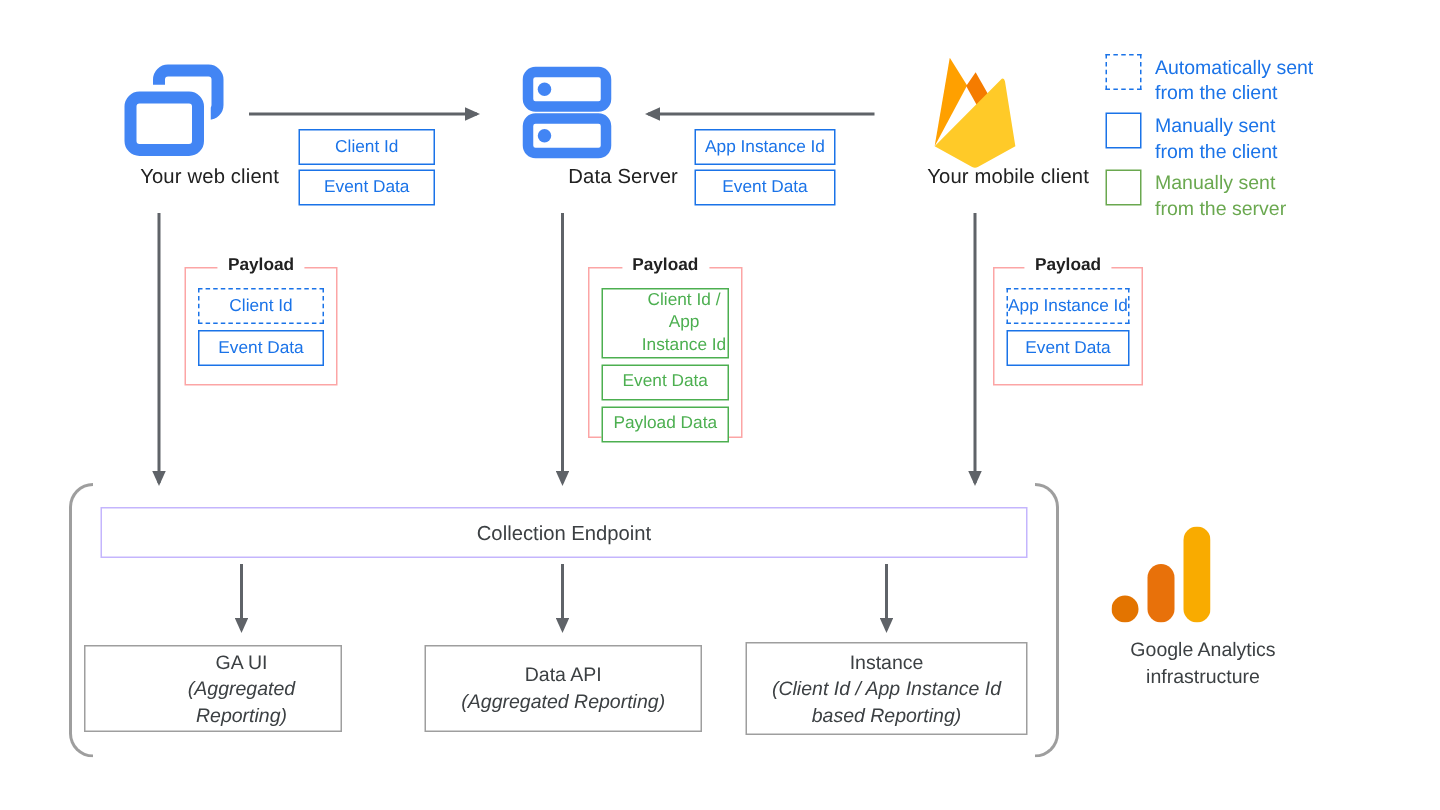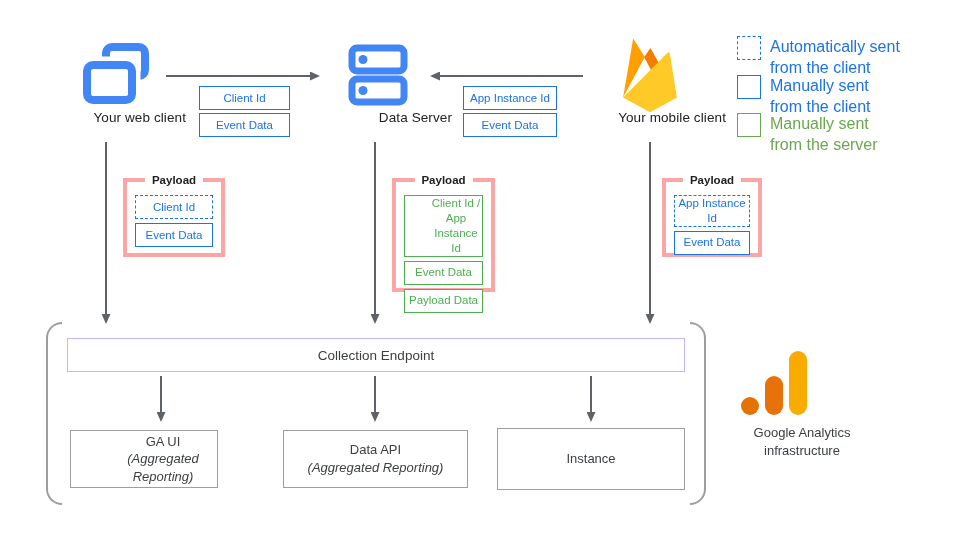--- a/index.html
+++ b/index.html
@@ -12,37 +12,37 @@
   
   .node-label { position:absolute; text-align:right; font-size:13.5px; font-weight:500;
                 color:#212121; letter-spacing:.1px; }
 
   
   .xfer { position:absolute; border:1.5px solid #1A73E8; background:#fff; color:#1A73E8;
           font-size:11.5px; font-weight:500; display:flex; align-items:center;
           justify-content:center; text-align:center; }
 
   
-  .payload { position:absolute; border:4px solid #fca5a5; background:#fff; }
+  .payload { position:absolute; border:1px solid #fca5a5; background:#fff; }
   .payload-title { position:absolute; top:-8px; left:50%; transform:translateX(-50%);
                    background:#fff; padding:0 7px; font-size:11.5px; font-weight:bold;
                    color:#212121; white-space:nowrap; }
   .payload-items { display:flex; flex-direction:column; gap:4px; padding:13px 8px 8px; }
   .p-item { border:1.5px solid #1A73E8; color:#1A73E8; background:#fff; font-size:11.5px;
             font-weight:500; display:flex; align-items:center; justify-content:center;
             text-align:center; min-height:24px; white-space:pre-line; line-height:1.3; }
   .p-item.dashed { border-style:dashed; }
   .p-item.green { border-color:#4CAF50; color:#4CAF50; }
 
   
   .legend-item { position:absolute; display:flex; gap:9px; }
   .legend-swatch { width:24px; height:24px; border:1.5px solid #1A73E8; background:#fff; flex:0 0 auto; }
   .legend-swatch.dashed { border-style:dashed; }
   .legend-swatch.green { border-color:#6AA84F; }
-  .legend-text { font-size:16px; font-weight:500; color:#1A73E8; line-height:1.3;
+  .legend-text { font-size:13px; font-weight:500; color:#1A73E8; line-height:1.3;
                  white-space:pre-line; padding-top:1px; }
   .legend-text.green { color:#6AA84F; }
 
   
   .bracket { position:absolute; width:16px; height:183px; top:322px; }
   .bracket.left  { left:46px;  border-left:2px solid #9E9E9E; border-top:2px solid #9E9E9E;
                    border-bottom:2px solid #9E9E9E; border-radius:18px 0 0 18px; }
   .bracket.right { left:690px; border-right:2px solid #9E9E9E; border-top:2px solid #9E9E9E;
                    border-bottom:2px solid #9E9E9E; border-radius:0 18px 18px 0; }
   .endpoint { position:absolute; left:67px; top:338px; width:618px; height:34px;
@@ -146,30 +146,32 @@
     <span class="legend-swatch green"></span>
     <span class="legend-text green">Manually sent
 from the server</span>
   </div>
 
   <div class="bracket left"></div>
   <div class="bracket right"></div>
 
   <div class="endpoint">Collection Endpoint</div>
 
-  <div class="service" style="left:70px;width:148px;padding-left:38px;">
+  <div class="service" style="left:56px;width:172px;padding-left:38px;">
     <div>GA UI</div>
     <div class="sub">(Aggregated Reporting)</div>
   </div>
   <div class="service" style="left:283px;width:185px;">
     <div>Data API</div>
     <div class="sub">(Aggregated Reporting)</div>
   </div>
   <div class="service" style="left:497px;width:188px;height:62px;top:428px;">
     <div>Instance</div>
+    <div class="sub">(Client Id / App Instance Id
+based Reporting)</div>
   </div>
 
   <svg class="abs" style="left:741px;top:351px;" width="66" height="64" viewBox="0 0 66 64">
     <circle cx="9" cy="55" r="9" fill="#E37400"></circle>
     <rect x="24" y="25" width="18" height="39" rx="9" fill="#E8710A"></rect>
     <rect x="48" y="0" width="18" height="64" rx="9" fill="#F9AB00"></rect>
   </svg>
   <div class="brand-label">Google Analytics
 infrastructure</div>
 

